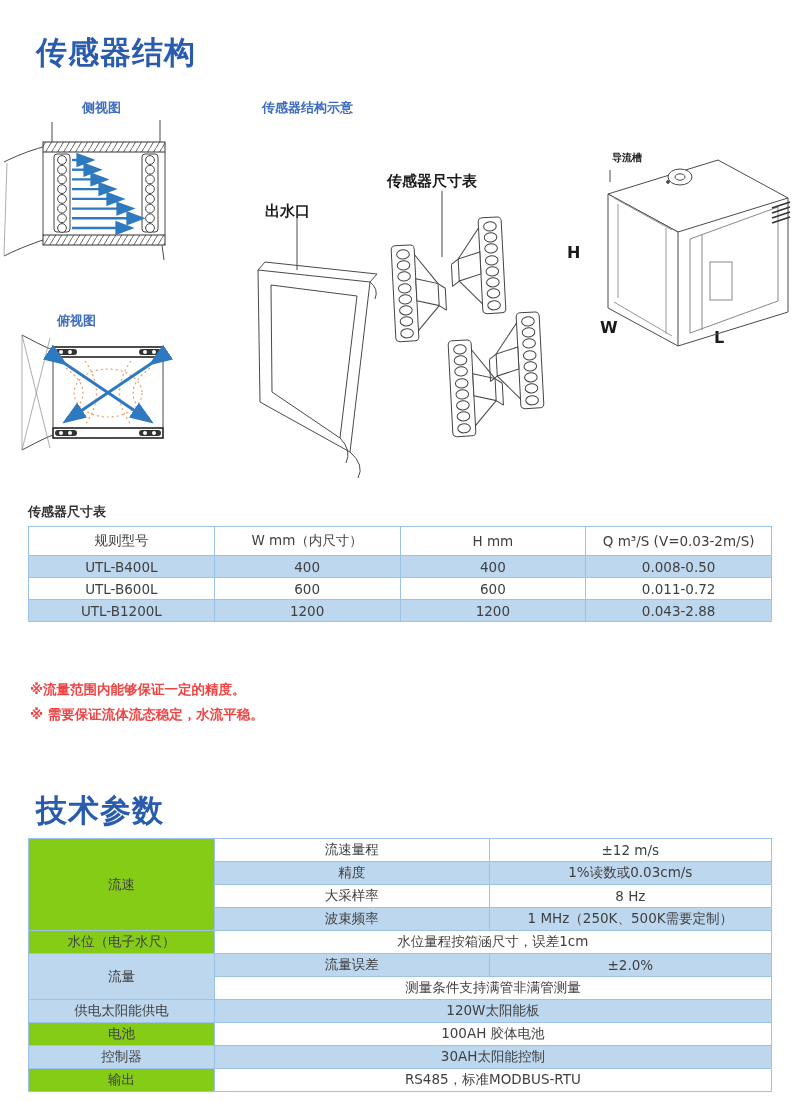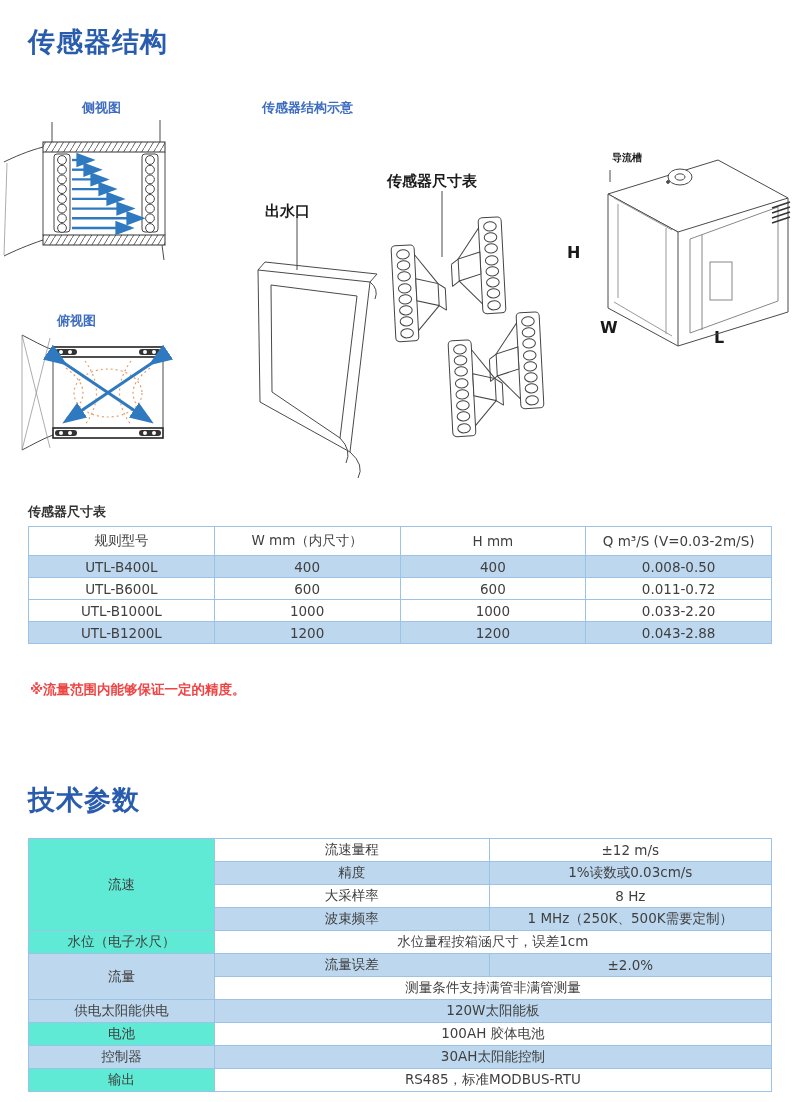--- a/index.html
+++ b/index.html
@@ -1,32 +1,32 @@
 <!DOCTYPE html>
 <html><head>
 <meta charset="utf-8">
 <style>
   html,body{margin:0;padding:0;background:#fff;}
   .page{position:relative;width:800px;height:1102px;background:#ffffff;overflow:hidden;
         font-family:"DejaVu Sans","Liberation Sans",sans-serif;color:#333;}
-  .sec-title{position:absolute;margin:0;font-size:27px;font-weight:bold;color:#2A5CAE;letter-spacing:1px;}
+  .sec-title{position:absolute;margin:8px;font-size:31px;font-weight:bold;color:#2A5CAE;letter-spacing:1px;}
   .blue-label{position:absolute;font-size:13px;font-weight:600;color:#3D6CC0;}
   .dark-label{position:absolute;font-size:14px;font-weight:bold;color:#1a1a1a;}
   .dim-label{position:absolute;font-size:16px;font-weight:bold;color:#1a1a1a;}
   .table-caption{position:absolute;font-size:13px;font-weight:bold;color:#333;}
   .note{position:absolute;font-size:13.5px;font-weight:600;color:#ef4444;}
   table.dtable{position:absolute;border-collapse:collapse;table-layout:fixed;background:#fff;}
   table.dtable td,table.dtable th{border:1px solid #9CC3E6;text-align:center;vertical-align:middle;
         font-size:13.5px;font-weight:normal;color:#3f3f3f;padding:0;margin-left:45px;}
   #dim-table th{height:28px;}
   #dim-table td{height:21px;}
   #dim-table tr.shade td{background:#BDD7EE;}
   #tech-table td{height:22px;}
   #tech-table tr.shade td{background:#BDD7EE;}
-  #tech-table td.label{background:#5eead4;}
+  #tech-table td.label{background:#84cc16;}
   svg{position:absolute;overflow:visible;}
   svg .ln{stroke:#4a4a4a;stroke-width:1;fill:none;}
   svg .thin{stroke:#8a8a8a;stroke-width:0.7;fill:none;}
 </style>
 </head>
 <body>
 
 <div class="page">
 
   <h1 class="sec-title" style="left:28px;top:24px;">传感器结构</h1>
@@ -277,36 +277,31 @@
           <td>400</td>
           <td>400</td>
           <td>0.008-0.50</td>
         </tr>
         <tr>
           <td>UTL-B600L</td>
           <td>600</td>
           <td>600</td>
           <td>0.011-0.72</td>
         </tr>
-        <tr>
-          <td>UTL-B1000L</td>
-          <td>1000</td>
-          <td>1000</td>
-          <td>0.033-2.20</td>
-        </tr>
         <tr class="shade">
           <td>UTL-B1200L</td>
           <td>1200</td>
           <td>1200</td>
           <td>0.043-2.88</td>
         </tr>
       </tbody>
   </table>
 
   <div class="note" style="left:30px;top:681px;">※流量范围内能够保证一定的精度。</div>
+  <div class="note" style="left:30px;top:706px;">※ 需要保证流体流态稳定，水流平稳。</div>
 
   <h1 class="sec-title" style="left:28px;top:782px;font-family:Liberation Serif, serif;">技术参数</h1>
 
   <table class="dtable" id="tech-table" style="left:28px;top:838px;width:744px;">
     <colgroup>
         <col style="width:25%">
         <col style="width:37%">
         <col style="width:38%">
       </colgroup>
     <tbody>

